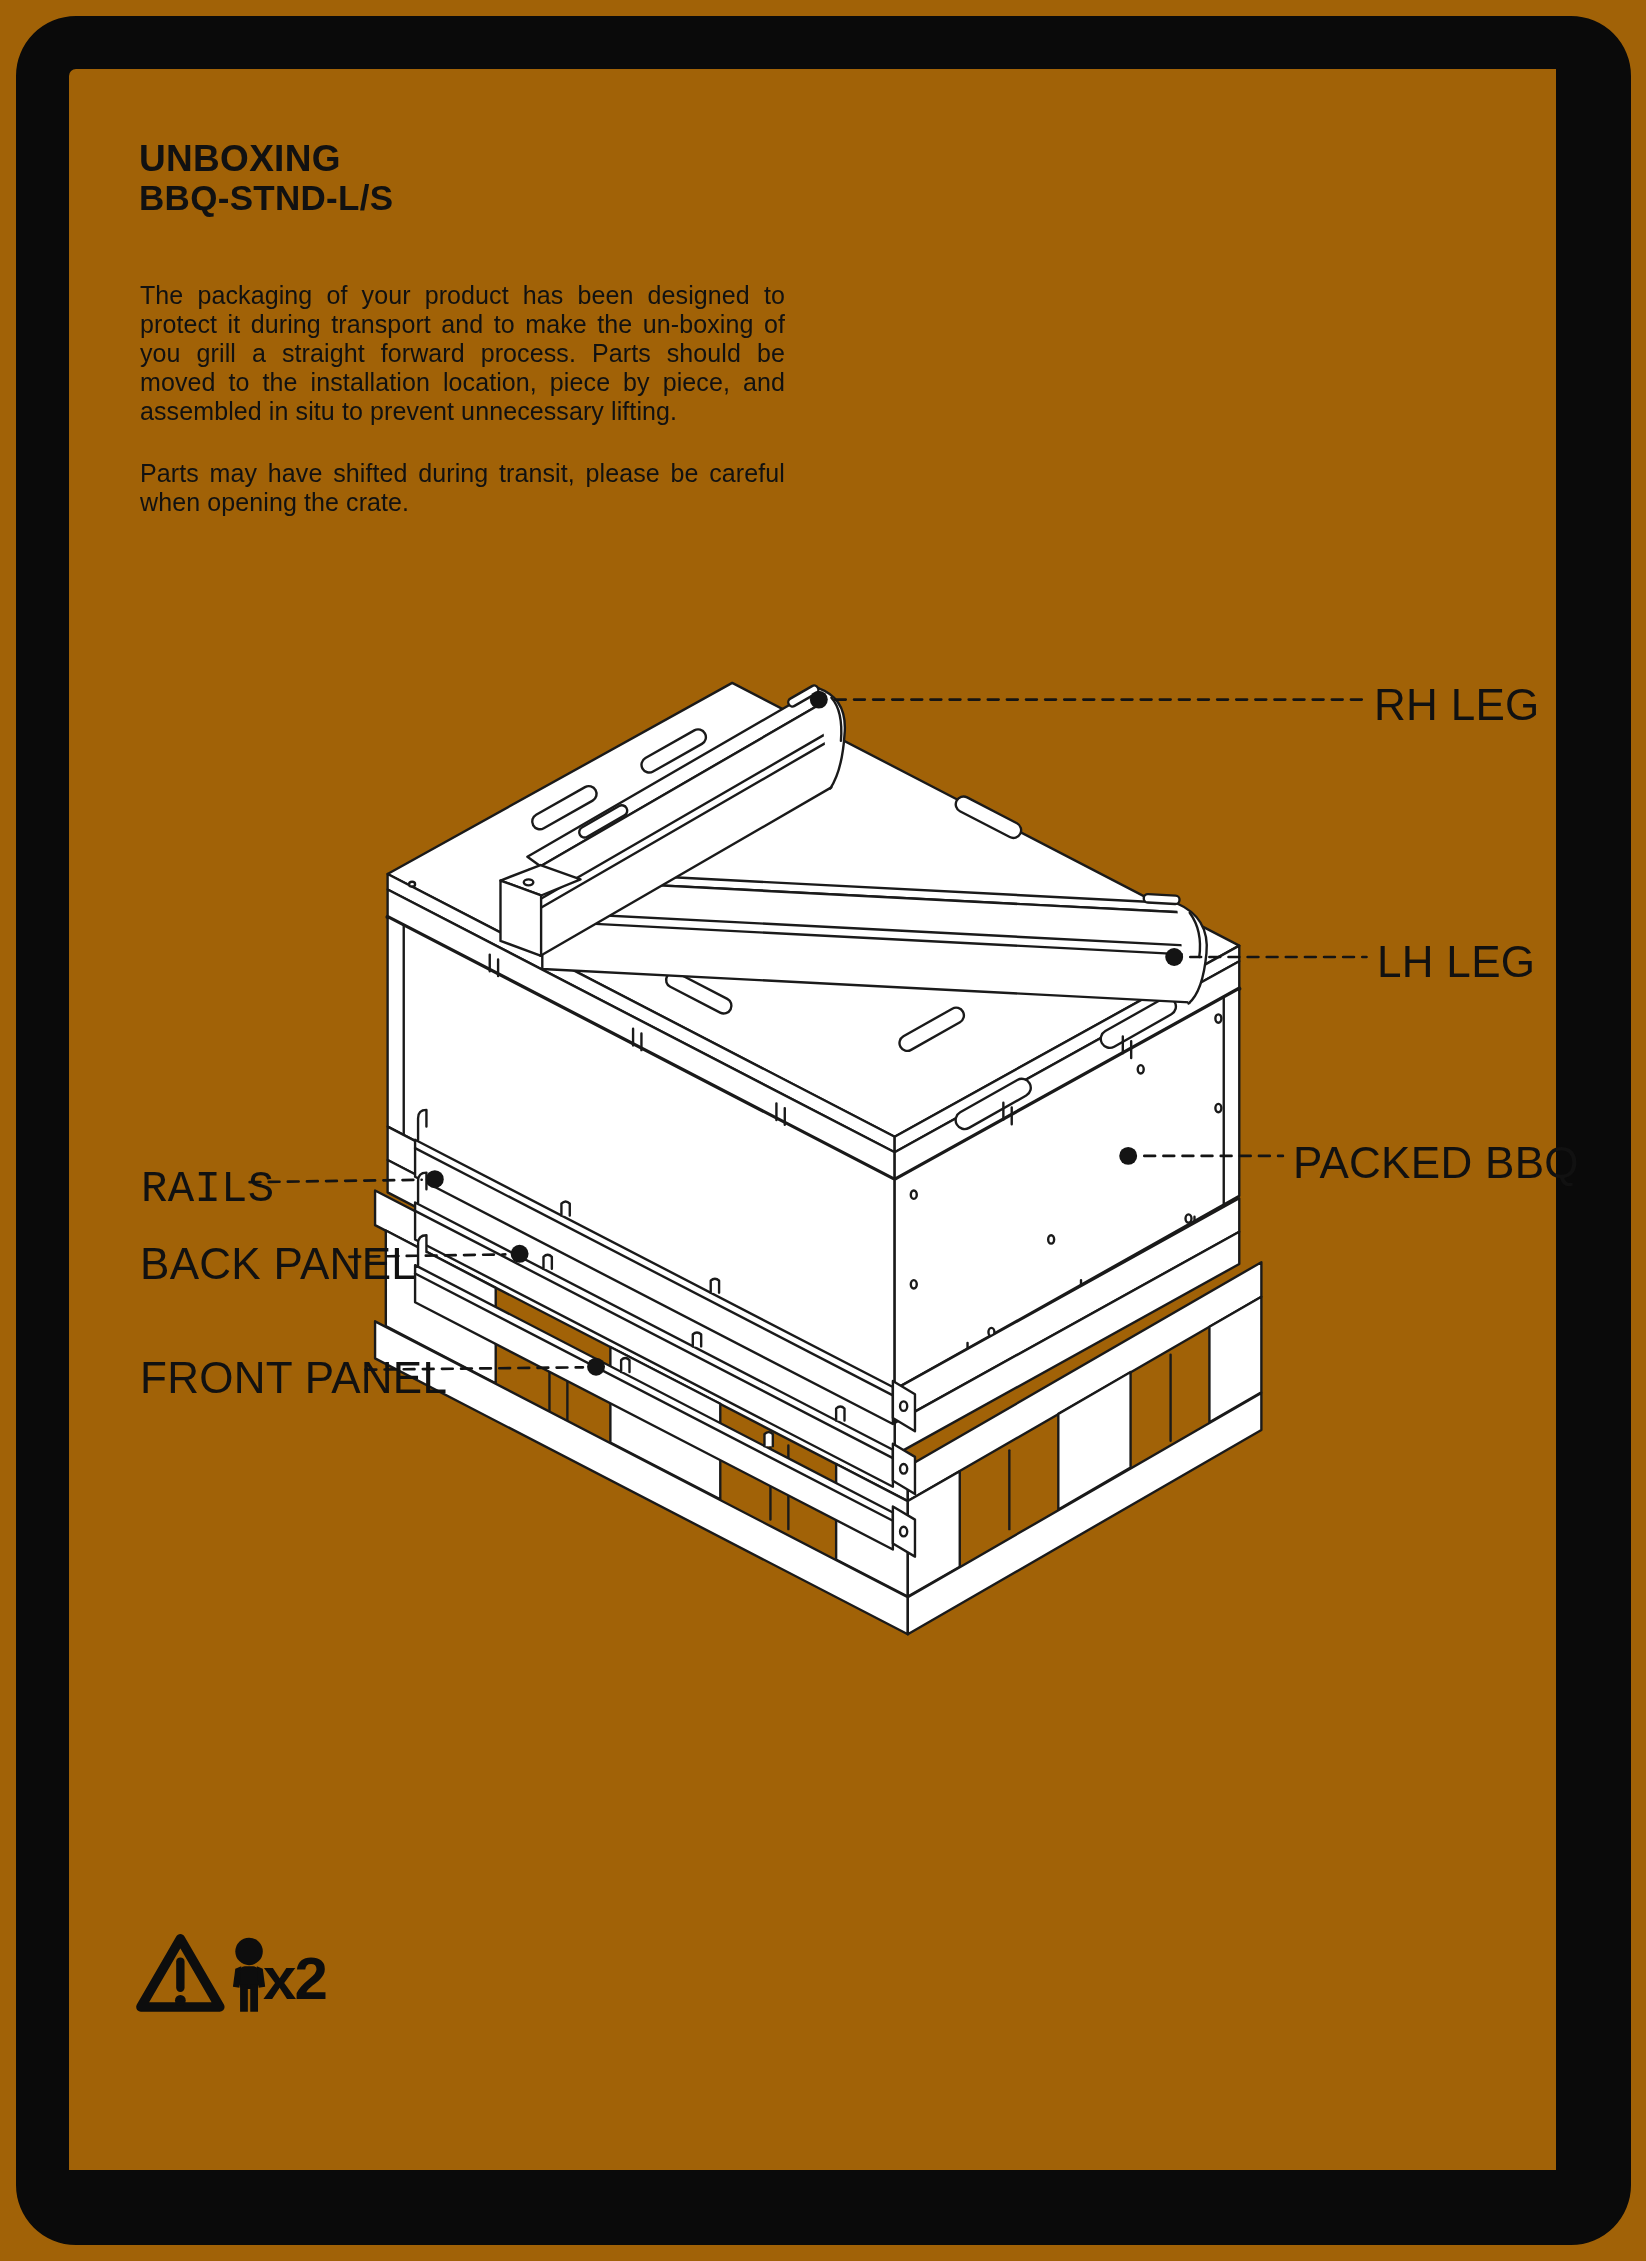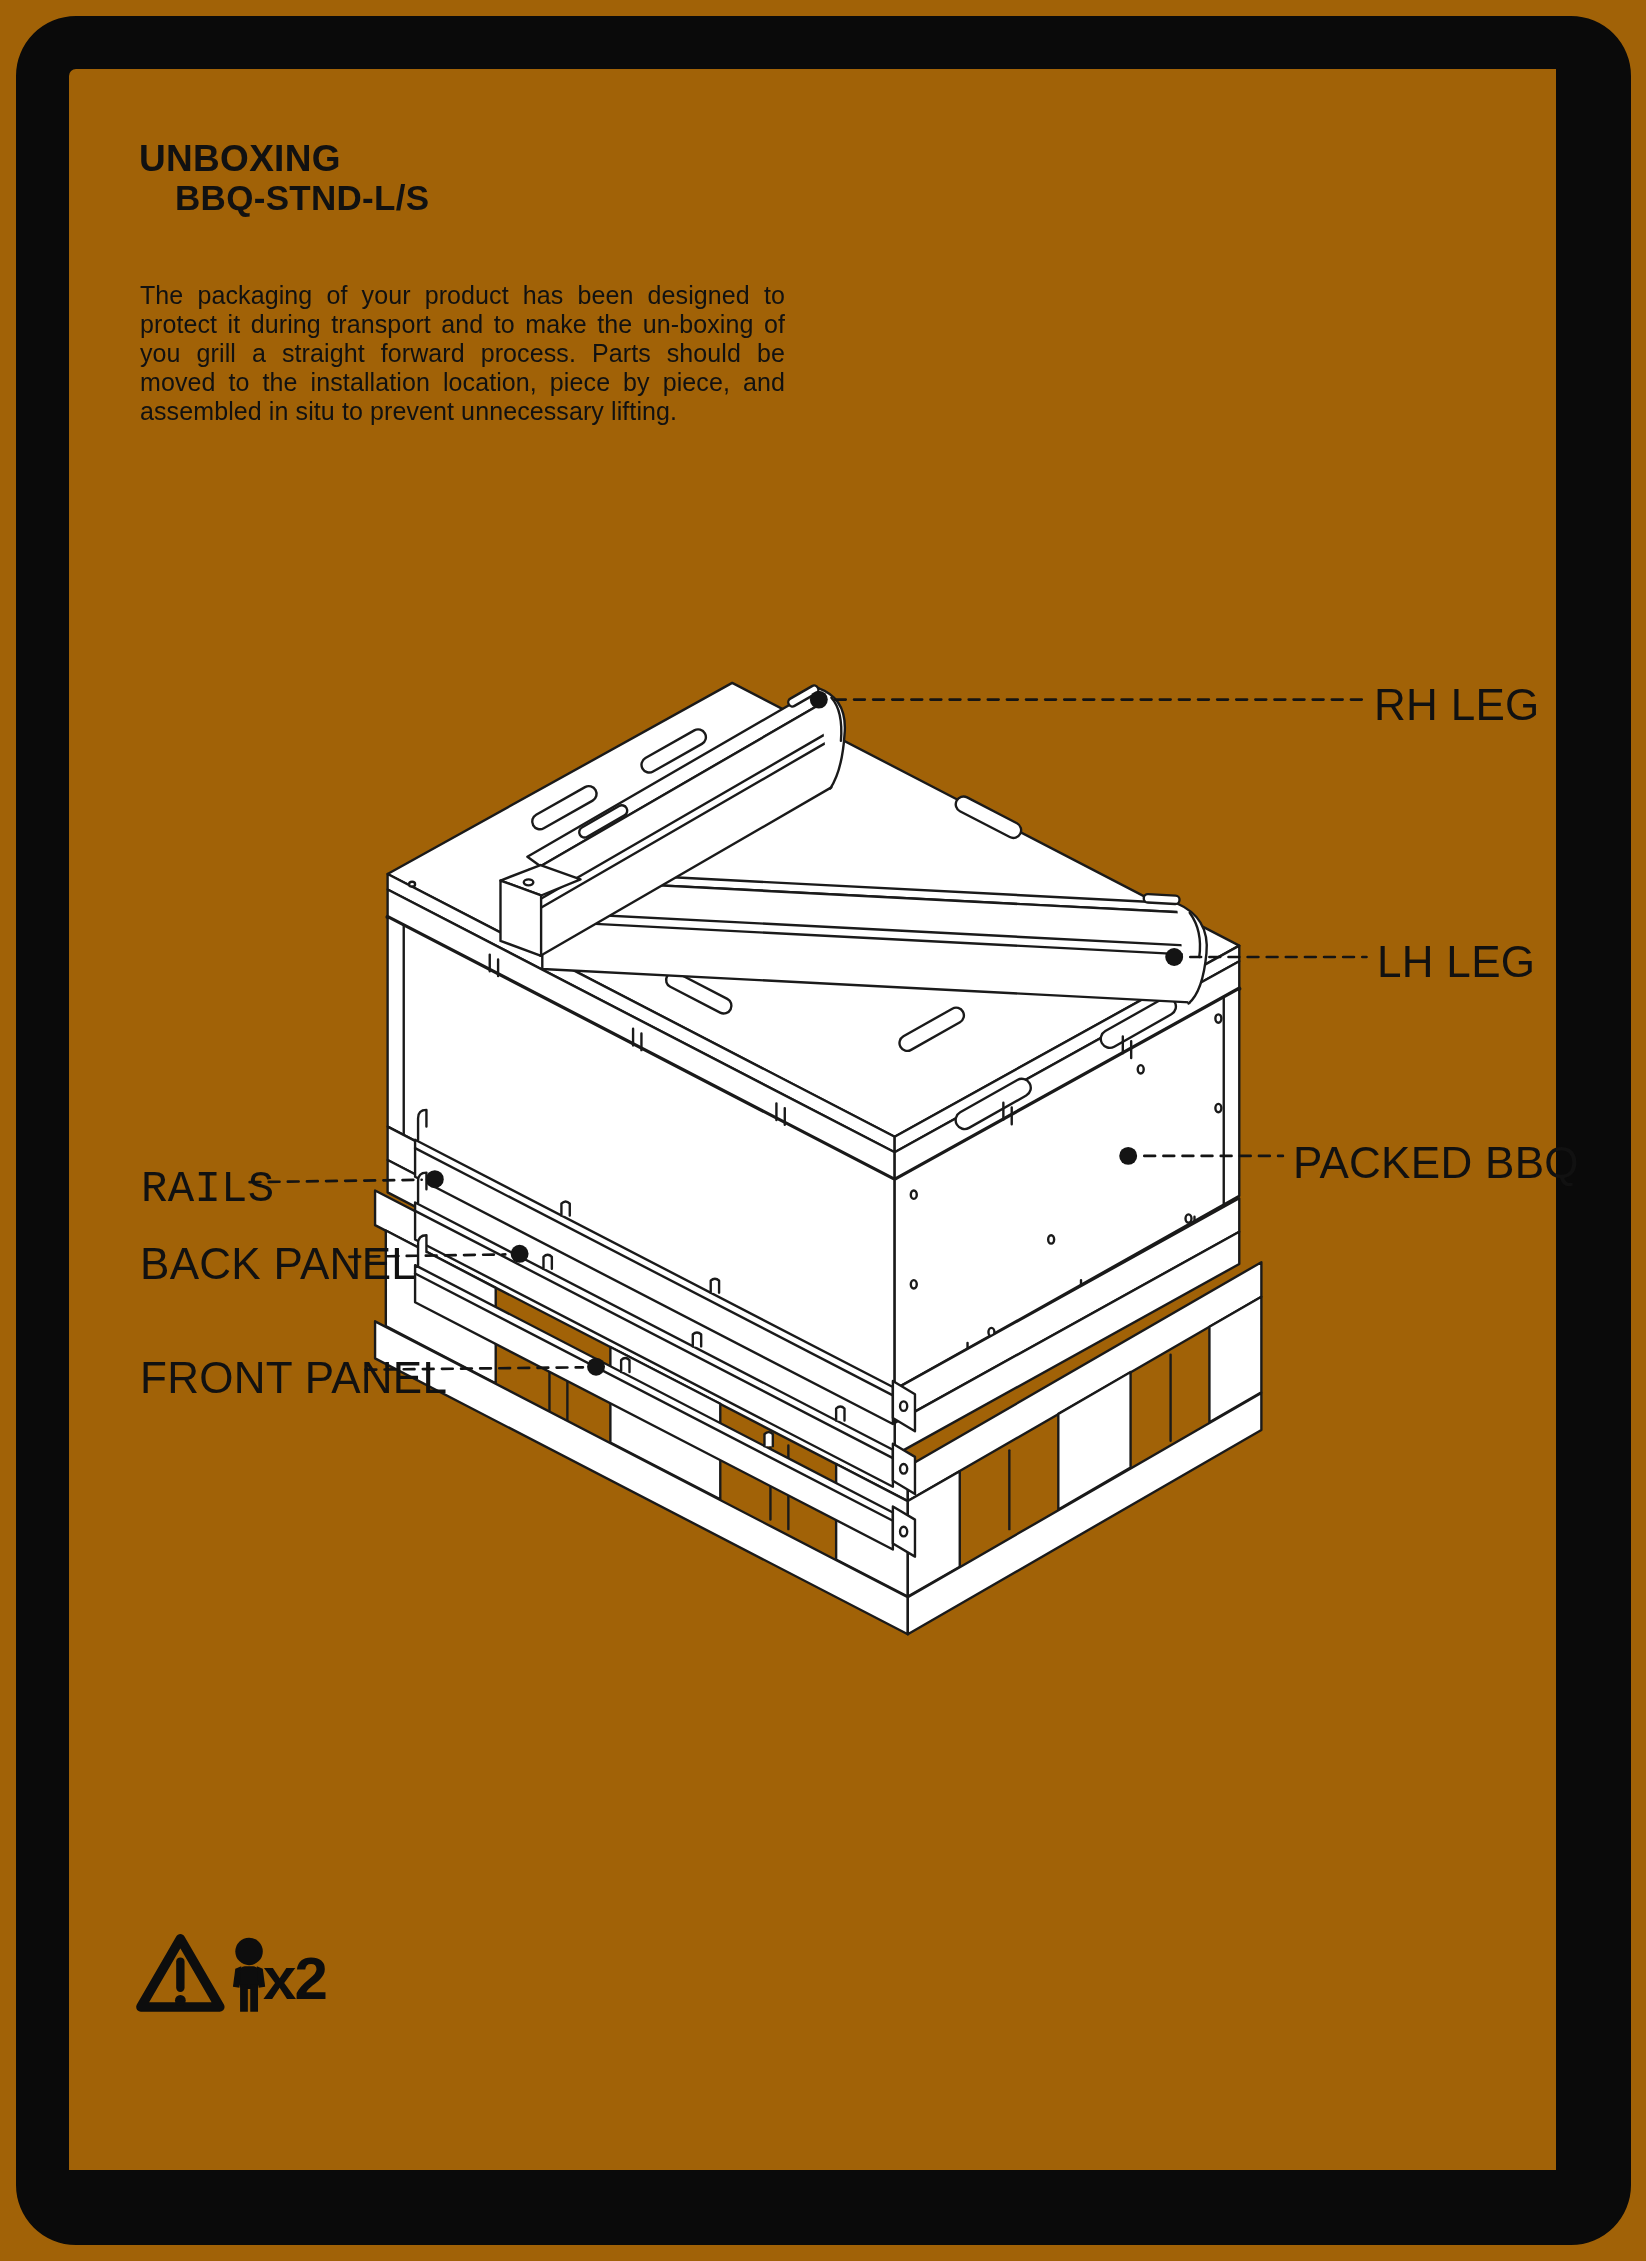--- a/index.html
+++ b/index.html
@@ -1,39 +1,40 @@
 <!DOCTYPE html>
 <html style="font-size:9.6px"><head>
 <meta charset="utf-8">
 <style>
   html,body{margin:0;padding:0;background:#ffffff;}
   .page{position:relative;width:1646px;height:2261px;background:#a16207;overflow:hidden;
         font-family:"Liberation Sans",sans-serif;color:#111111;}
   .frame{position:absolute;left:15.5px;top:15.5px;width:1615px;height:2229px;box-sizing:border-box;
          border-style:solid;border-color:#0a0a0a;border-width:53px 75px 75px 53px;border-radius:60px;}
   .title{position:absolute;left:139px;top:140px;font-size:37px;font-weight:600;letter-spacing:0.3px;line-height:1.05;}
-  .subtitle{position:absolute;left:139px;top:180px;font-size:35px;font-weight:600;letter-spacing:0.3px;line-height:1.05;margin-left:36px;}
+  .subtitle{position:absolute;left:139px;top:180px;font-size:35px;font-weight:600;letter-spacing:0.3px;line-height:1.05;}
   .para{position:absolute;left:140px;width:645px;font-size:25px;line-height:29px;text-align:justify;letter-spacing:0.1px;}
   .p1{top:281px;}
   .p2{top:459px;}
   .callout{position:absolute;font-size:44px;line-height:1;white-space:nowrap;letter-spacing:0.3px;}
   .svgwrap{position:absolute;left:0;top:0;width:1646px;height:2261px;}
   .x2{position:absolute;left:263px;top:1949px;font-size:60px;font-weight:800;letter-spacing:-1.8px;color:#0d0d0d;line-height:1;}
 </style>
 </head>
 <body>
 
 <div class="page">
 
   <div class="frame"></div>
 
   <div class="title">UNBOXING</div>
   <div class="subtitle">BBQ-STND-L/S</div>
 
   <div class="para p1">The packaging of your product has been designed to protect it during transport and to make the un-boxing of you grill a straight forward process. Parts should be moved to the installation location, piece by piece, and assembled in situ to prevent unnecessary lifting.</div>
+  <div class="para p2">Parts may have shifted during transit, please be careful when opening the crate.</div>
 
   <svg class="svgwrap" viewBox="0 0 2756 3785" fill="none" stroke="#1a1a1a" stroke-width="4" stroke-linejoin="round" stroke-linecap="round">
 
     <g fill="#ffffff">
       <path d="M649,1463 L1226,1143 L2075,1583 L1498,1903 Z"></path>
       <path d="M649,1463 L1498,1903 L1498,1929 L649,1489 Z"></path>
       <path d="M1498,1903 L2075,1583 L2075,1609 L1498,1929 Z"></path>
       <path d="M649,1489 L1498,1929 L1498,1975 L649,1535 Z"></path>
       <path d="M1498,1929 L2075,1609 L2075,1655 L1498,1975 Z"></path>
       <path d="M649,1535 L1498,1975" stroke-width="7"></path>

